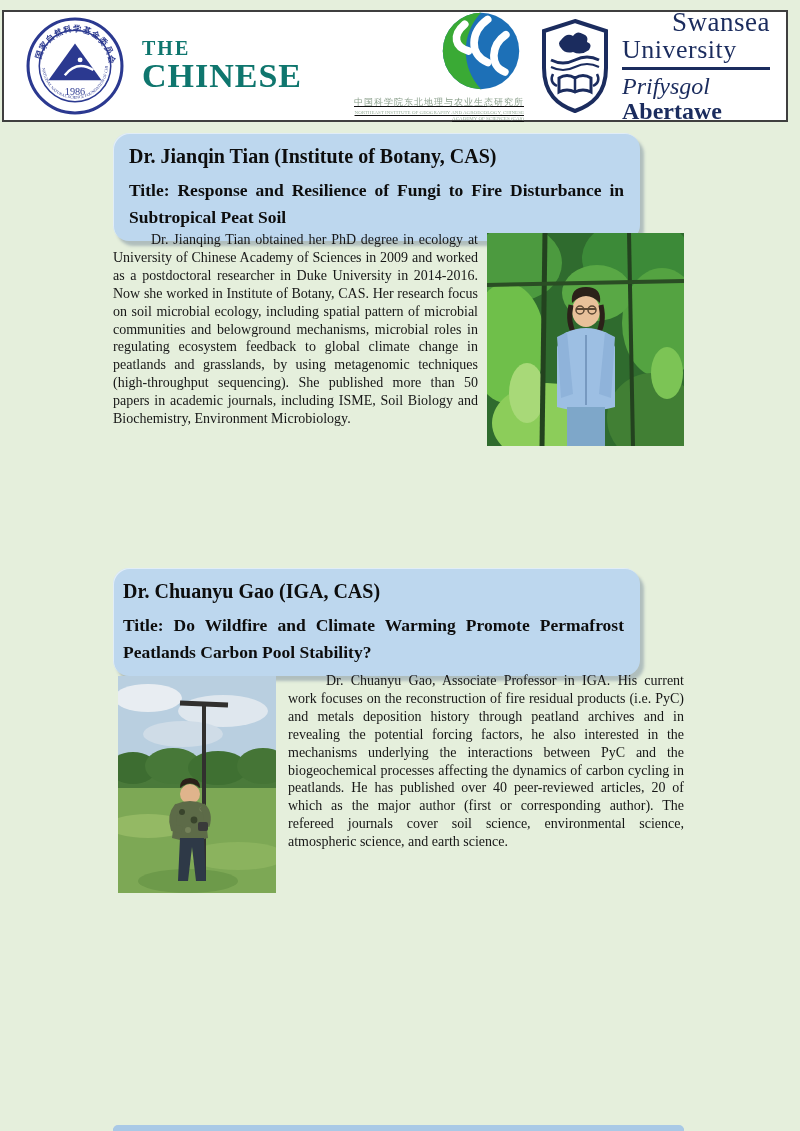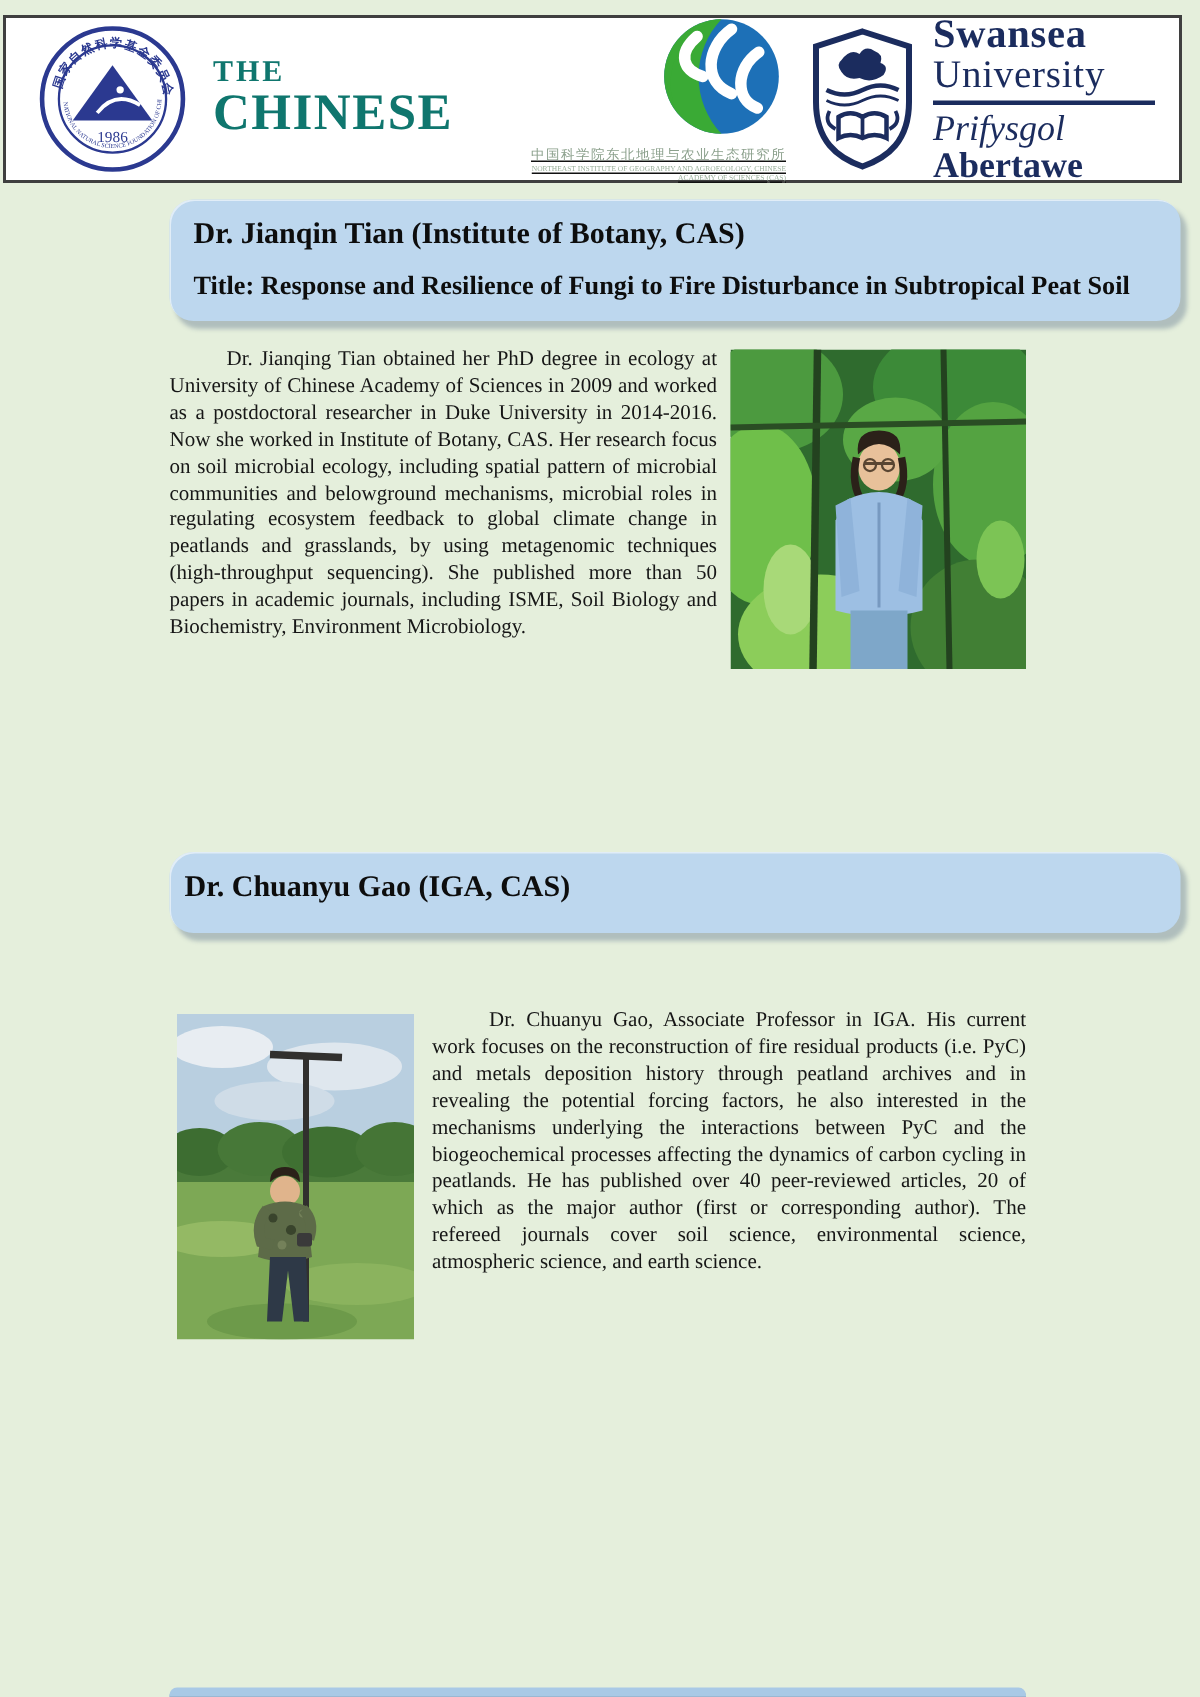--- a/index.html
+++ b/index.html
@@ -22,28 +22,28 @@
   .rs-block{margin-left:18px;color:#0f766e;line-height:1.02;flex:0 0 auto;}
   .rs-the{font-size:20px;letter-spacing:2px;font-weight:600;}
   .rs-royal{font-size:34px;letter-spacing:2px;font-weight:600;}
   .rs-society{font-size:34px;letter-spacing:1px;font-weight:600;}
   .header-spacer{flex:1 1 auto;}
   .iga-block{flex:0 0 auto;text-align:right;margin-right:14px;text-decoration:underline;}
   .iga-cn{font-size:9px;color:#8ba08c;letter-spacing:1px;white-space:nowrap;}
   .iga-en{font-size:5px;color:#9ab09b;width:190px;margin:1px auto 0;line-height:1.2;}
   .swansea-block{flex:0 0 auto;display:flex;align-items:center;margin-right:16px;}
   .swansea-text{margin-left:10px;color:#1b2c5e;line-height:1.05;}
-  .sw-en1{font-size:27px;font-weight:700;letter-spacing:.5px;}
+  .sw-en1{font-size:27px;font-weight:400;letter-spacing:.5px;text-align:right;}
   .sw-en2{font-size:26px;font-weight:400;letter-spacing:.5px;}
   .sw-rule{height:3px;background:#1b2c5e;margin:4px 0 4px 0;width:148px;}
   .sw-cy1{font-size:24px;font-weight:400;font-style:italic;}
   .sw-cy2{font-size:24px;font-weight:700;}
   
   .speaker-box{
-    position:absolute;left:113px;width:674px;box-sizing:border-box;
+    position:absolute;left:113px;width:527px;box-sizing:border-box;
     background:#bdd7ee;
     border-radius:16px;
     padding:10px 16px 10px 16px;
     box-shadow:4px 5px 3px rgba(110,130,150,.45), inset 1px 1px 0 rgba(255,255,255,.55);
   }
   .speaker-name{font-weight:700;font-size:20px;margin:2px 0 9px 0;color:#0d0d0d;}
   .speaker-title{font-weight:700;font-size:17.5px;line-height:1.55;text-align:justify;color:#0d0d0d;}
   .box-1{top:133px;}
   .box-2{top:568px;padding-left:10px;}
   
@@ -163,20 +163,21 @@
         <path d="M70,104 l10,-5 6,62 -12,4 z M128,104 l-10,-5 -6,62 12,4 z" fill="#8fb3da"></path>
         <line x1="99" y1="102" x2="99" y2="172" stroke="#7799c0" stroke-width="2"></line>
         <rect x="80" y="174" width="38" height="39" fill="#7ea7c9"></rect>
       </svg>
     </div>
     <p class="bio-text">Dr. Jianqing Tian obtained her PhD degree in ecology at University of Chinese Academy of Sciences in 2009 and worked as a postdoctoral researcher in Duke University in 2014-2016. Now she worked in Institute of Botany, CAS. Her research focus on soil microbial ecology, including spatial pattern of microbial communities and belowground mechanisms, microbial roles in regulating ecosystem feedback to global climate change in peatlands and grasslands, by using metagenomic techniques (high-throughput sequencing). She published more than 50 papers in academic journals, including ISME, Soil Biology and Biochemistry, Environment Microbiology.</p>
   </div>
 
   <div class="speaker-box box-2">
     <div class="speaker-name">Dr. Chuanyu Gao (IGA, CAS)</div>
+    <div class="speaker-title">Title: Do Wildfire and Climate Warming Promote Permafrost Peatlands Carbon Pool Stability?</div>
   </div>
 
   <div class="bio-wrap bio-2">
     <div class="photo photo-left">
       <svg viewBox="0 0 158 217" preserveAspectRatio="none">
         <rect width="158" height="110" fill="#b9cfe0"></rect>
         <ellipse cx="30" cy="22" rx="34" ry="14" fill="#e8edf2"></ellipse>
         <ellipse cx="105" cy="35" rx="45" ry="16" fill="#dfe7ee"></ellipse>
         <ellipse cx="65" cy="58" rx="40" ry="13" fill="#cfdce7"></ellipse>
         <rect y="88" width="158" height="34" fill="#4a7a3a"></rect>

